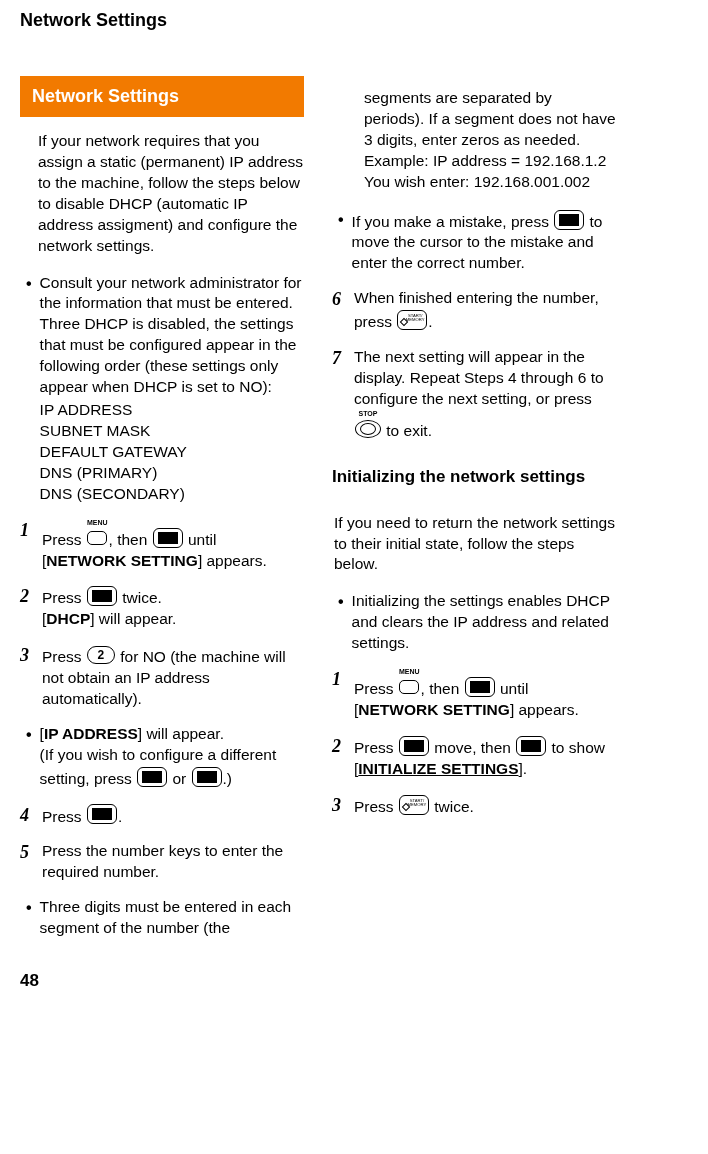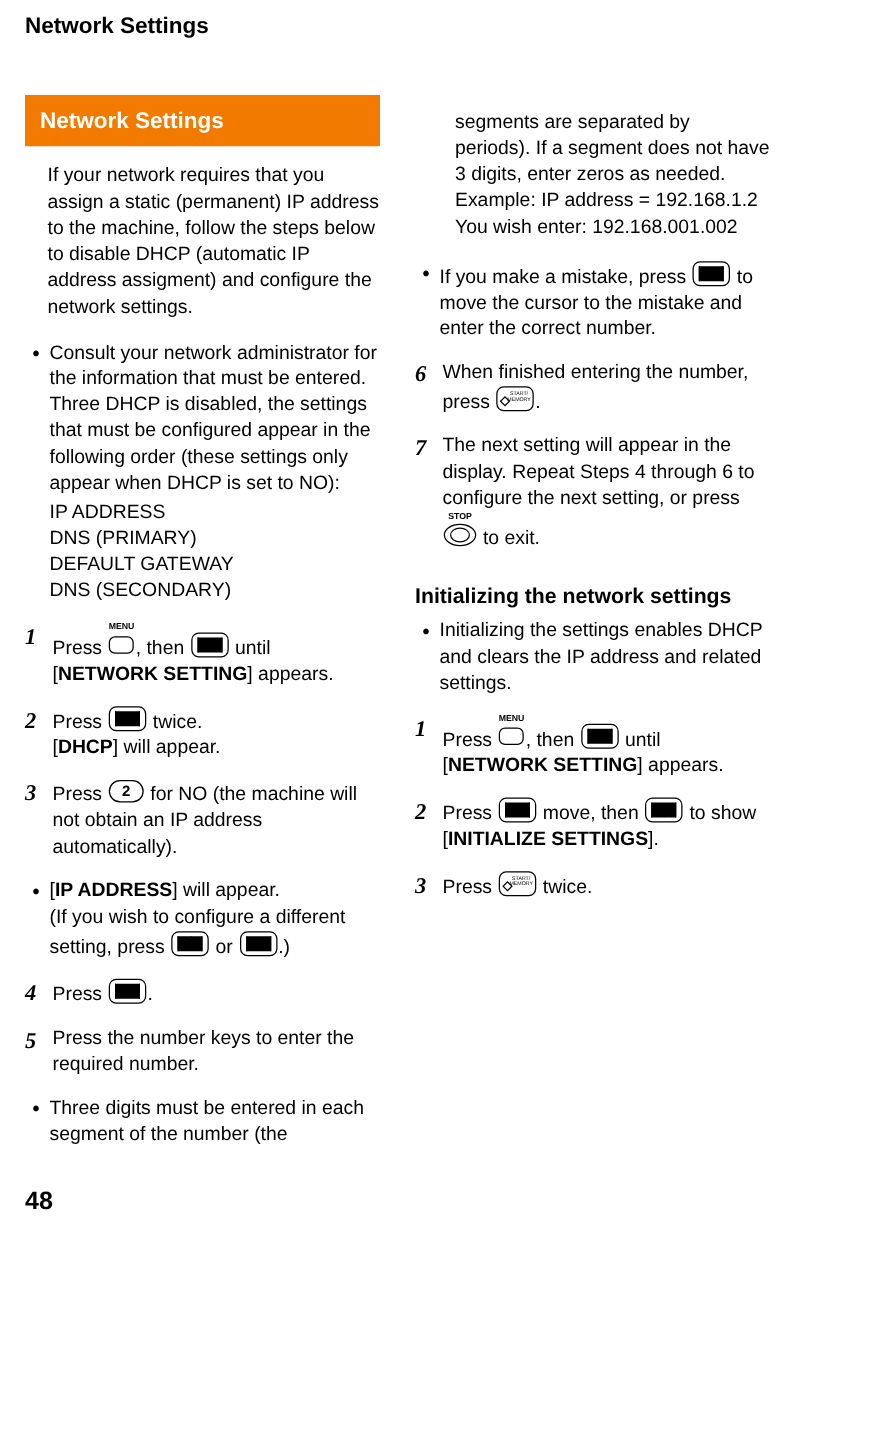--- a/index.html
+++ b/index.html
@@ -65,21 +65,21 @@
     font-style: italic;
     font-weight: bold;
     font-size: 18px;
     width: 22px;
     flex-shrink: 0;
     line-height: 1.25;
     font-family: Georgia, 'Times New Roman', serif;
   }
   .step-body { flex: 1; }
   b.termu { font-weight: bold; }
-  b.termu.under { }
+  b.termu.under { text-decoration: underline; }
   .key-oval {
     display: inline-block;
     border: 1.3px solid #000;
     border-radius: 50% / 50%;
     width: 30px;
     height: 18px;
     vertical-align: middle;
     position: relative;
     background: #fff;
   }
@@ -194,25 +194,25 @@
   }
   .key-wrap {
     display:inline-block;
     vertical-align: text-bottom;
     text-align:center;
     margin: 0 1px;
   }
   .sub-title {
     font-weight: bold;
     font-size: 17px;
-    margin: 24px 0 6px 0;
+    margin: 24px 0 24px 0;
   }
   .page-number {
     font-weight: bold;
-    font-size: 20px;
+    font-size: 17px;
     margin-top: 18px;
   }
 </style>
 </head>
 <body>
 
 <div class="page">
   <div class="page-header">Network Settings</div>
 
   <div class="columns">
@@ -221,22 +221,23 @@
       <div class="section-title">Network Settings</div>
 
       <div class="intro">If your network requires that you assign a static (permanent) IP address to the machine, follow the steps below to disable DHCP (automatic IP address assigment) and configure the network settings.</div>
 
       <div class="bullet-item">
         <div class="bullet-dot">•</div>
         <div class="bullet-body">
           <span>Consult your network administrator for the information that must be entered. Three DHCP is disabled, the settings that must be configured appear in the following order (these settings only appear when DHCP is set to NO):</span>
           <div class="setting-list">
             <div>IP ADDRESS</div>
+            <div>SUBNET MASK</div>
+            <div>DEFAULT GATEWAY</div>
             <div>DNS (PRIMARY)</div>
-            <div>DEFAULT GATEWAY</div>
             <div>DNS (SECONDARY)</div>
           </div>
         </div>
       </div>
 
       <div class="step">
         <div class="step-num">1</div>
         <div class="step-body with-icons">
           <span>Press </span><span class="key-wrap"><span class="key-label">MENU</span><span class="key-oval small-m"></span></span><span>, then </span><span class="key-wrap"><span class="key-nav nav-right nav-bars"><span class="tri"></span></span></span><span> until [</span><b class="termu">NETWORK SETTING</b><span>] appears.</span>
         </div>
@@ -308,20 +309,21 @@
 
       <div class="step">
         <div class="step-num">7</div>
         <div class="step-body with-icons">
           <span>The next setting will appear in the display. Repeat Steps 4 through 6 to configure the next setting, or press </span><span class="key-wrap"><span class="key-label">STOP</span><span class="key-stop"><span class="inner1"></span></span></span><span> to exit.</span>
         </div>
       </div>
 
       <div class="sub-title">Initializing the network settings</div>
 
+      <div class="intro" style="margin-left:2px;">If you need to return the network settings to their initial state, follow the steps below.</div>
 
       <div class="bullet-item">
         <div class="bullet-dot">•</div>
         <div class="bullet-body">Initializing the settings enables DHCP and clears the IP address and related settings.</div>
       </div>
 
       <div class="step">
         <div class="step-num">1</div>
         <div class="step-body with-icons">
           <span>Press </span><span class="key-wrap"><span class="key-label">MENU</span><span class="key-oval small-m"></span></span><span>, then </span><span class="key-wrap"><span class="key-nav nav-right nav-bars"><span class="tri"></span></span></span><span> until [</span><b class="termu">NETWORK SETTING</b><span>] appears.</span>

